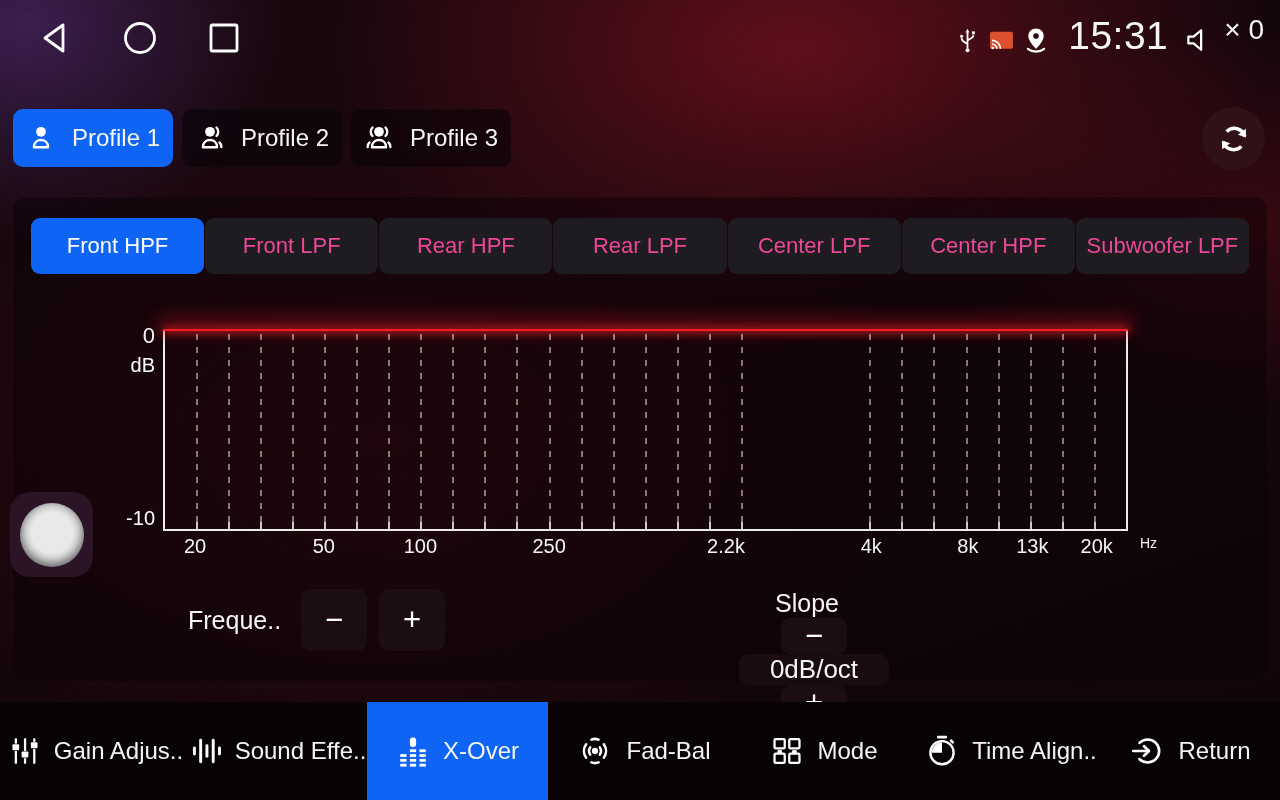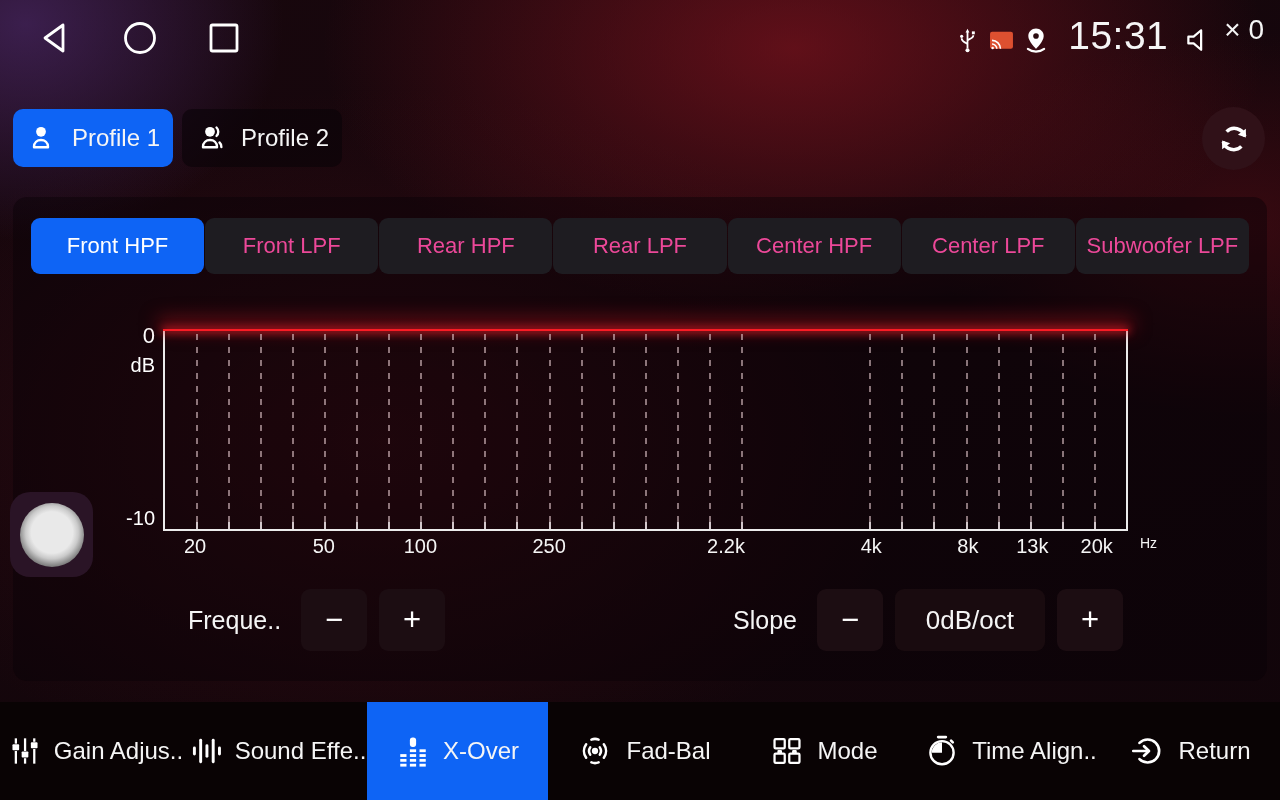--- a/index.html
+++ b/index.html
@@ -52,21 +52,21 @@
   #ylab0   { left:96px; top:126px; width:46px; text-align:right; font-size:22px; }
   #ylabdb  { left:96px; top:157px; width:46px; text-align:right; font-size:20px; }
   #ylabm10 { left:90px; top:310px; width:52px; text-align:right; font-size:20px; }
   .x-labels { position:absolute; left:150px; top:338px; width:965px; height:26px; }
   .x-label { position:absolute; top:0; transform:translateX(-50%); font-size:20px; white-space:nowrap; }
   .x-unit { position:absolute; left:calc(100% + 12px); top:0; font-size:14px; }
 
   
   .ctrl-group { position:absolute; display:flex; align-items:center; height:62px; }
   #freq-group { left:175px; top:392px; }
-  #slope-group { left:720px; top:392px; }
+  #slope-group { left:720px; top:392px;flex-direction:column; }
   .ctrl-label { font-size:25px; margin-right:14px; white-space:nowrap; }
   .ctrl-btn { width:66px; height:62px; border-radius:9px; background:#1c0d12; border:none; color:#fff;
     font-size:31px; display:flex; align-items:center; justify-content:center; cursor:pointer; margin:0 6px;
     font-family:"Liberation Sans", sans-serif; }
   .ctrl-value { width:150px; height:62px; border-radius:9px; background:#190b0f; display:flex;
     align-items:center; justify-content:center; font-size:26px; margin:0 6px; }
 
   
   .knob { position:absolute; left:10px; top:492px; width:83px; height:85px; border-radius:20px;
     background:#2a1426; display:flex; align-items:center; justify-content:center; cursor:pointer; }
@@ -167,20 +167,33 @@
         <span class="icon">
           <svg width="30" height="30" viewBox="0 0 24 24" fill="none" stroke="#fff" stroke-width="1.9" stroke-linecap="round" stroke-linejoin="round">
             <circle cx="12" cy="7" r="3.9" fill="#fff" stroke="none"></circle>
             <path d="M6.4 19.4 v-0.4 c0-3.3 2.5-5.4 5.6-5.4 s5.6 2.1 5.6 5.4 v0.4 z"></path>
             <path d="M17.2 3.6 a4.8 4.8 0 0 1 0 6.8"></path>
             <path d="M19.6 15.6 c1 .9 1.5 2.1 1.5 3.6"></path>
           </svg>
         </span>
         <span>Profile 2</span>
       </div>
+      <div class="profile-tab">
+        <span class="icon">
+          <svg width="30" height="30" viewBox="0 0 24 24" fill="none" stroke="#fff" stroke-width="1.9" stroke-linecap="round" stroke-linejoin="round">
+            <circle cx="12" cy="7" r="3.9" fill="#fff" stroke="none"></circle>
+            <path d="M6.4 19.4 v-0.4 c0-3.3 2.5-5.4 5.6-5.4 s5.6 2.1 5.6 5.4 v0.4 z"></path>
+            <path d="M17.2 3.6 a4.8 4.8 0 0 1 0 6.8"></path>
+            <path d="M19.6 15.6 c1 .9 1.5 2.1 1.5 3.6"></path>
+            <path d="M6.8 3.6 a4.8 4.8 0 0 0 0 6.8"></path>
+            <path d="M4.4 15.6 c-1 .9 -1.5 2.1 -1.5 3.6"></path>
+          </svg>
+        </span>
+        <span>Profile 3</span>
+      </div>
     </div>
 
   <button class="refresh-btn">
     <span class="icon">
       <svg width="36" height="36" viewBox="0 0 24 24" fill="none" stroke="#fff" stroke-width="2.3">
         <path d="M7.1 7.1 A7.2 7.2 0 0 1 19.2 10.2"></path>
         <path d="M16.9 16.9 A7.2 7.2 0 0 1 4.8 13.8"></path>
         <polygon points="19.9,5.2 19.9,11 14.6,9.2" fill="#fff" stroke="none"></polygon>
         <polygon points="4.1,18.8 4.1,13 9.4,14.8" fill="#fff" stroke="none"></polygon>
       </svg>
@@ -195,24 +208,24 @@
         <div class="filter-tab">
           <span>Front LPF</span>
         </div>
         <div class="filter-tab">
           <span>Rear HPF</span>
         </div>
         <div class="filter-tab">
           <span>Rear LPF</span>
         </div>
         <div class="filter-tab">
+          <span>Center LPF</span>
+        </div>
+        <div class="filter-tab">
           <span>Center HPF</span>
-        </div>
-        <div class="filter-tab">
-          <span>Center LPF</span>
         </div>
         <div class="filter-tab">
           <span>Subwoofer LPF</span>
         </div>
       </div>
 
     <span class="ylab" id="ylab0">0</span>
     <span class="ylab" id="ylabdb">dB</span>
     <span class="ylab" id="ylabm10">-10</span>
 

